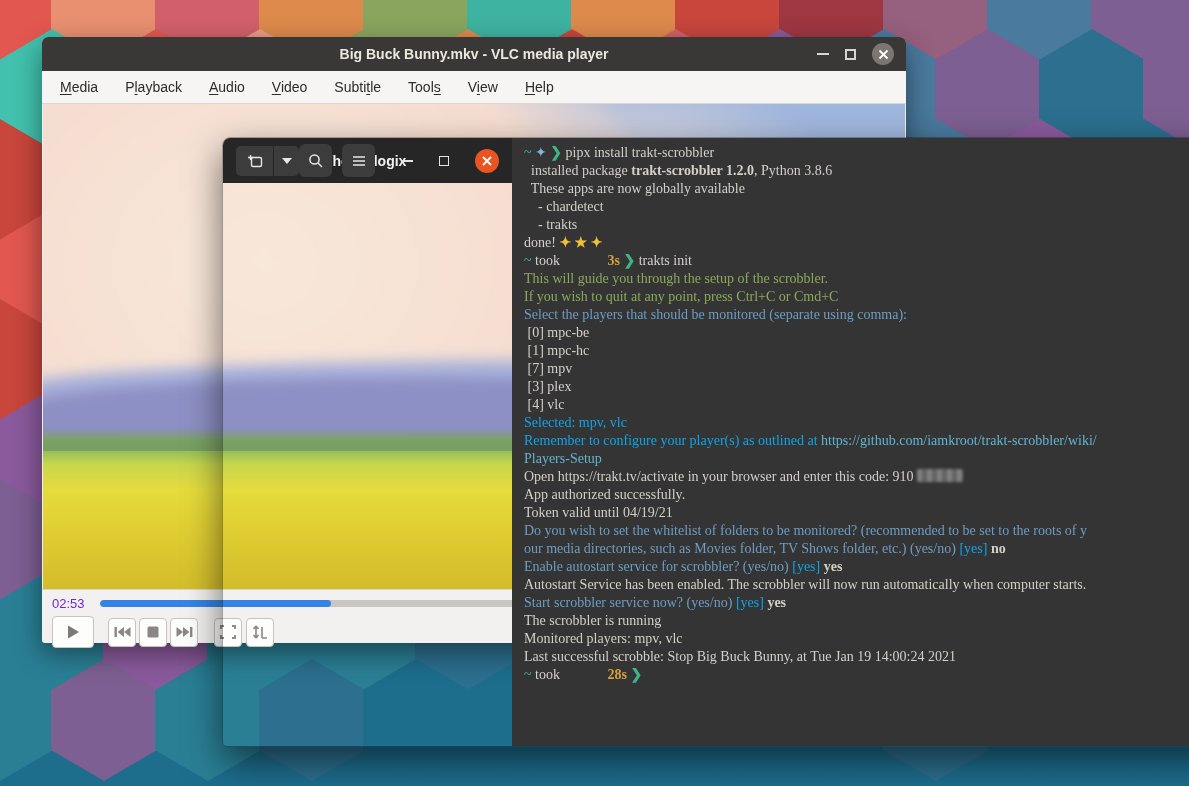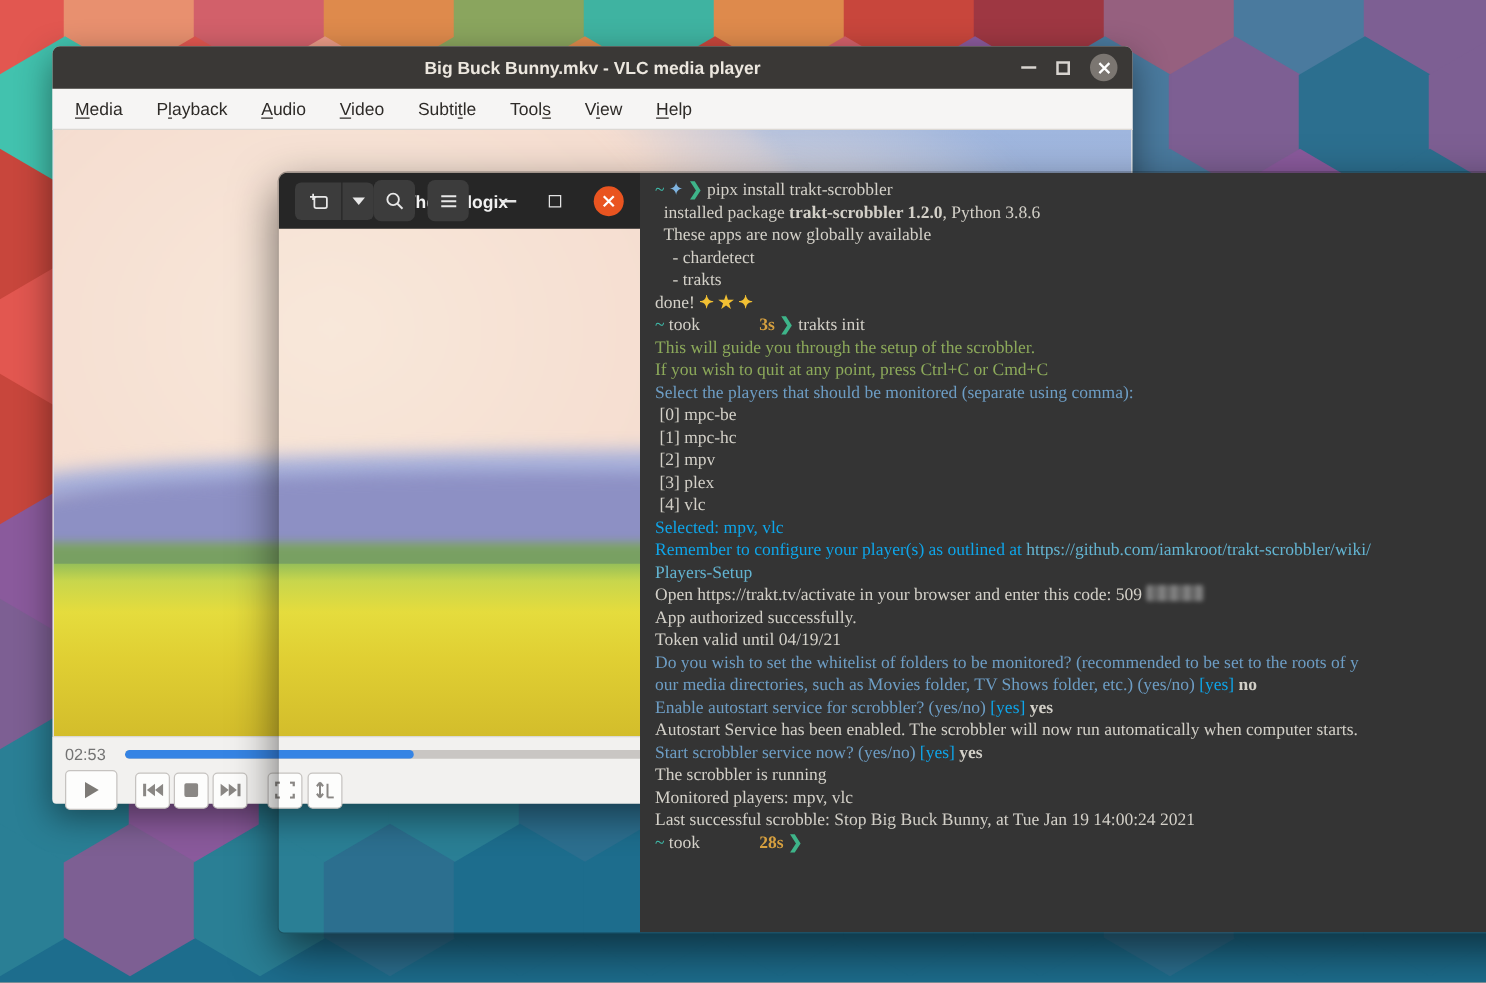--- a/index.html
+++ b/index.html
@@ -27,21 +27,21 @@
     background:radial-gradient(ellipse at 45% 45%, #f8e8da 0%, #f5ddd0 50%, rgba(245,221,208,0) 72%);filter:blur(8px);}
   .cloud-small{position:absolute;left:380px;top:-40px;width:420px;height:260px;border-radius:50%;
     background:radial-gradient(ellipse, rgba(248,230,218,.85) 0%, rgba(248,230,218,0) 70%);filter:blur(10px);}
   .hills-far{position:absolute;left:-20px;right:-20px;top:256px;height:44px;background:#a7b0da;border-radius:60% 40% 0 0;filter:blur(7px);}
   .mountains{position:absolute;left:-30px;right:-30px;top:274px;height:66px;background:#8d90c4;border-radius:45% 55% 0 0;filter:blur(6px);}
   .treeline{position:absolute;left:-10px;right:-10px;top:330px;height:26px;background:#78a062;filter:blur(4px);}
   .grass-field{position:absolute;left:0;right:0;top:347px;bottom:0;
     background:linear-gradient(180deg,#96bf58 0%,#c8d64c 10%,#e5dc3d 28%,#e0cf33 55%,#d3bd2b 100%);}
   .vlc-controls{height:53px;background:#f2f1ef;border-top:1px solid #d9d6d2;padding:4px 10px 0 10px;box-sizing:border-box;border-radius:0 0 3px 3px;}
   .time-row{display:flex;align-items:center;gap:12px;height:18px;}
-  .vlc-time{font-size:13px;color:#737373;min-width:36px;}
+  .vlc-time{font-size:13px;color:#6d28d9;min-width:36px;}
   .seekbar{flex:1;height:7px;border-radius:4px;background:#c9c6c3;position:relative;overflow:hidden;}
   .seek-fill{height:100%;background:#3584e4;border-radius:4px;}
   .buttons-row{display:flex;align-items:center;margin-top:4px;}
   .vlc-btn{background:#fdfdfc;border:1px solid #c6c3c0;border-radius:4px;display:flex;align-items:center;justify-content:center;box-sizing:border-box;}
   .btn-play{width:42px;height:32px;margin-right:14px;}
   .btn-sm{width:28px;height:29px;}
   .grp{display:flex;gap:3px;}
   .gap16{width:16px;}
 
   
@@ -335,27 +335,27 @@
           <div class="term-line"><span class="c-fg">  These apps are now globally available</span></div>
           <div class="term-line"><span class="c-fg">    - chardetect</span></div>
           <div class="term-line"><span class="c-fg">    - trakts</span></div>
           <div class="term-line"><span class="c-fg">done! </span><span class="c-gold bold">✦ ★ ✦</span></div>
           <div class="term-line"><span class="c-tilde">~ </span><span class="c-fg">took </span><span class="c-yellow bold">3s</span><span class="c-arrow bold"> ❯ </span><span class="c-fg">trakts init</span></div>
           <div class="term-line"><span class="c-green">This will guide you through the setup of the scrobbler.</span></div>
           <div class="term-line"><span class="c-green">If you wish to quit at any point, press Ctrl+C or Cmd+C</span></div>
           <div class="term-line"><span class="c-blue">Select the players that should be monitored (separate using comma):</span></div>
           <div class="term-line"><span class="c-fg"> [0] mpc-be</span></div>
           <div class="term-line"><span class="c-fg"> [1] mpc-hc</span></div>
-          <div class="term-line"><span class="c-fg"> [2] mpv</span></div>
+          <div class="term-line"><span class="c-fg"> [7] mpv</span></div>
           <div class="term-line"><span class="c-fg"> [3] plex</span></div>
           <div class="term-line"><span class="c-fg"> [4] vlc</span></div>
           <div class="term-line"><span class="c-teal">Selected: mpv, vlc</span></div>
           <div class="term-line"><span class="c-teal">Remember to configure your player(s) as outlined at </span><span class="c-cyan">https://github.com/iamkroot/trakt-scrobbler/wiki/</span></div>
           <div class="term-line"><span class="c-cyan">Players-Setup</span></div>
-          <div class="term-line"><span class="c-fg">Open https://trakt.tv/activate in your browser and enter this code: 509</span><span class="redacted"></span></div>
+          <div class="term-line"><span class="c-fg">Open https://trakt.tv/activate in your browser and enter this code: 910</span><span class="redacted"></span></div>
           <div class="term-line"><span class="c-fg">App authorized successfully.</span></div>
           <div class="term-line"><span class="c-fg">Token valid until 04/19/21</span></div>
           <div class="term-line"><span class="c-blue">Do you wish to set the whitelist of folders to be monitored? (recommended to be set to the roots of y</span></div>
           <div class="term-line"><span class="c-blue">our media directories, such as Movies folder, TV Shows folder, etc.) (yes/no) </span><span class="c-teal">[yes]</span><span class="c-fg bold"> no</span></div>
           <div class="term-line"><span class="c-blue">Enable autostart service for scrobbler? (yes/no) </span><span class="c-teal">[yes]</span><span class="c-fg bold"> yes</span></div>
           <div class="term-line"><span class="c-fg">Autostart Service has been enabled. The scrobbler will now run automatically when computer starts.</span></div>
           <div class="term-line"><span class="c-blue">Start scrobbler service now? (yes/no) </span><span class="c-teal">[yes]</span><span class="c-fg bold"> yes</span></div>
           <div class="term-line"><span class="c-fg">The scrobbler is running</span></div>
           <div class="term-line"><span class="c-fg">Monitored players: mpv, vlc</span></div>
           <div class="term-line"><span class="c-fg">Last successful scrobble: Stop Big Buck Bunny, at Tue Jan 19 14:00:24 2021</span></div>

